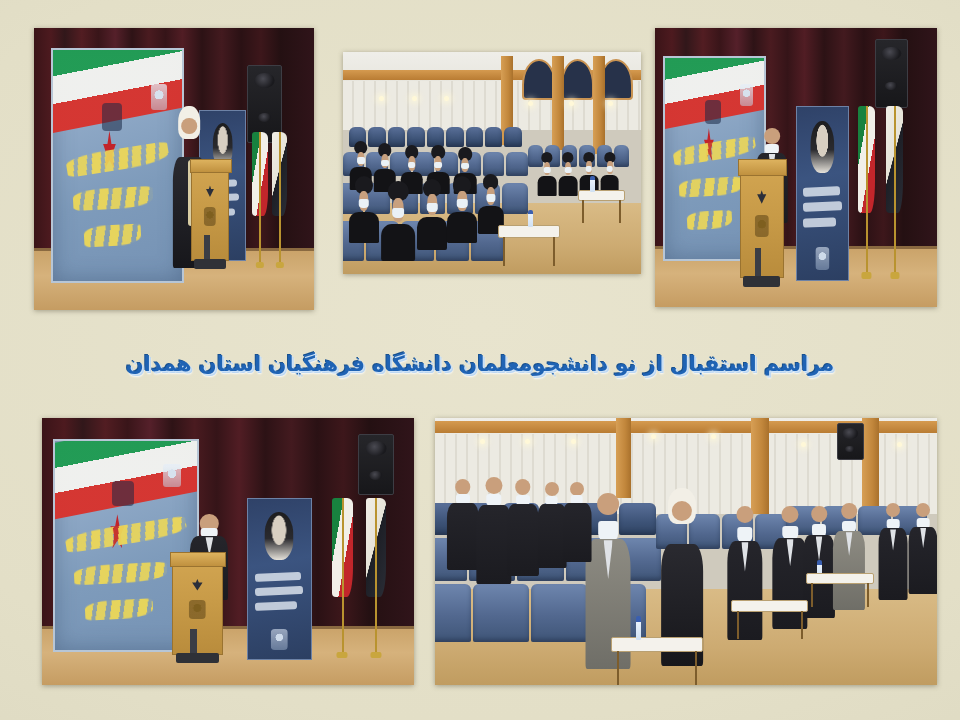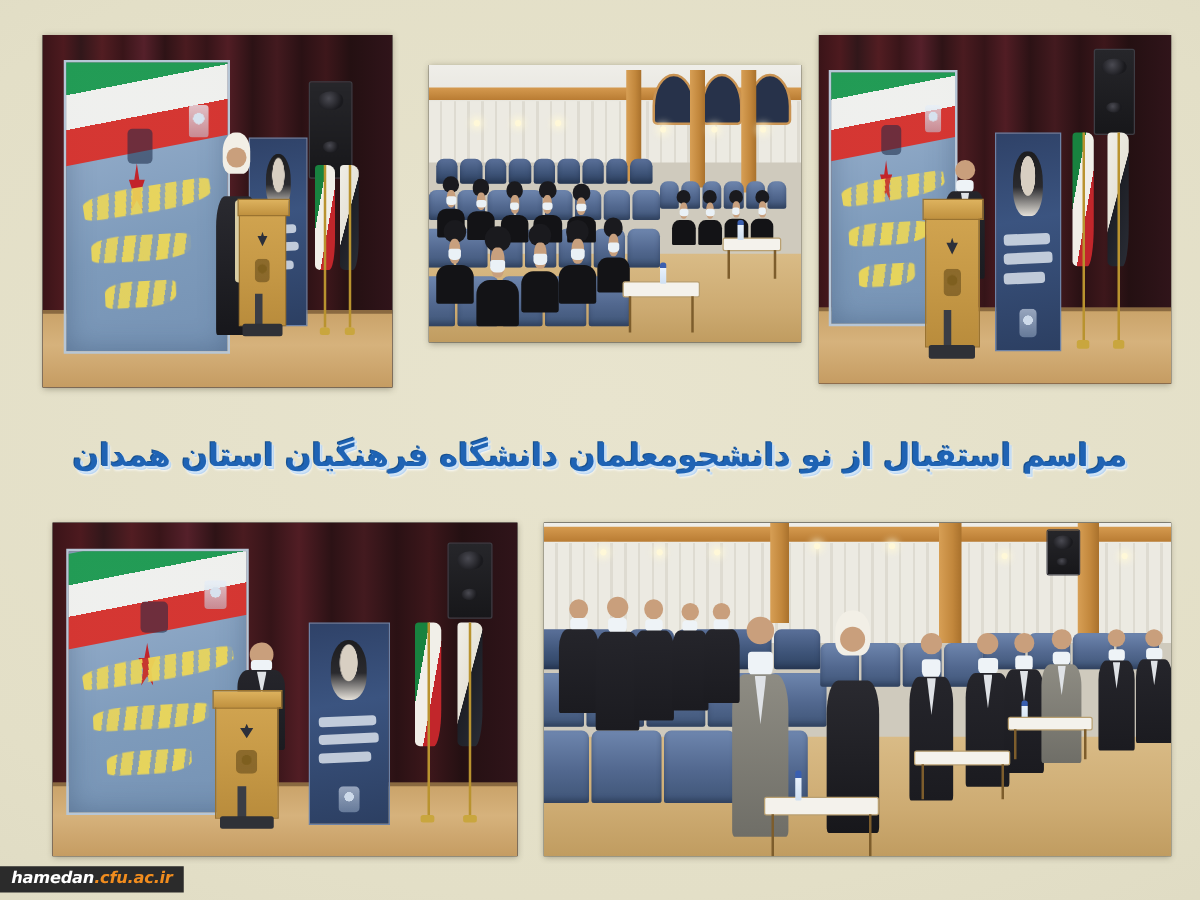--- a/index.html
+++ b/index.html
@@ -480,21 +480,21 @@
     top: 338px;
     height: 52px;
     display: flex;
     align-items: center;
     justify-content: center;
   }
   #collage-title {
     font-family: "DejaVu Sans", "Liberation Sans", sans-serif;
     direction: rtl;
     white-space: nowrap;
-    font-size: 25px;
+    font-size: 21px;
     font-weight: bold;
     letter-spacing: .5px;
     color: #1f63b4;
     text-shadow:
        1px 1px 0 #cfe3f7,
        2px 2px 0 #bcd7f2,
        2px 3px 2px rgba(255,255,255,.9),
       -1px -1px 0 #17508f;
   }
 
@@ -978,17 +978,14 @@
       </div>
 
       <div class="low-table" style="left:35%; top:82%; width:18%; height:5%;"></div>
       <div class="bottle" style="left:40%; top:74%; height:9%;"></div>
       <div class="low-table" style="left:59%; top:68%; width:15%; height:4%;"></div>
       <div class="bottle" style="left:76%; top:53%; height:7%;"></div>
       <div class="low-table" style="left:74%; top:58%; width:13%; height:3.5%;"></div>
     </div>
   </div>
 
-  <div id="watermark">
-    <span class="wm-name">hamedan</span><span class="wm-domain">.cfu.ac.ir</span>
-  </div>
 
 </div>
 
 </body></html>

